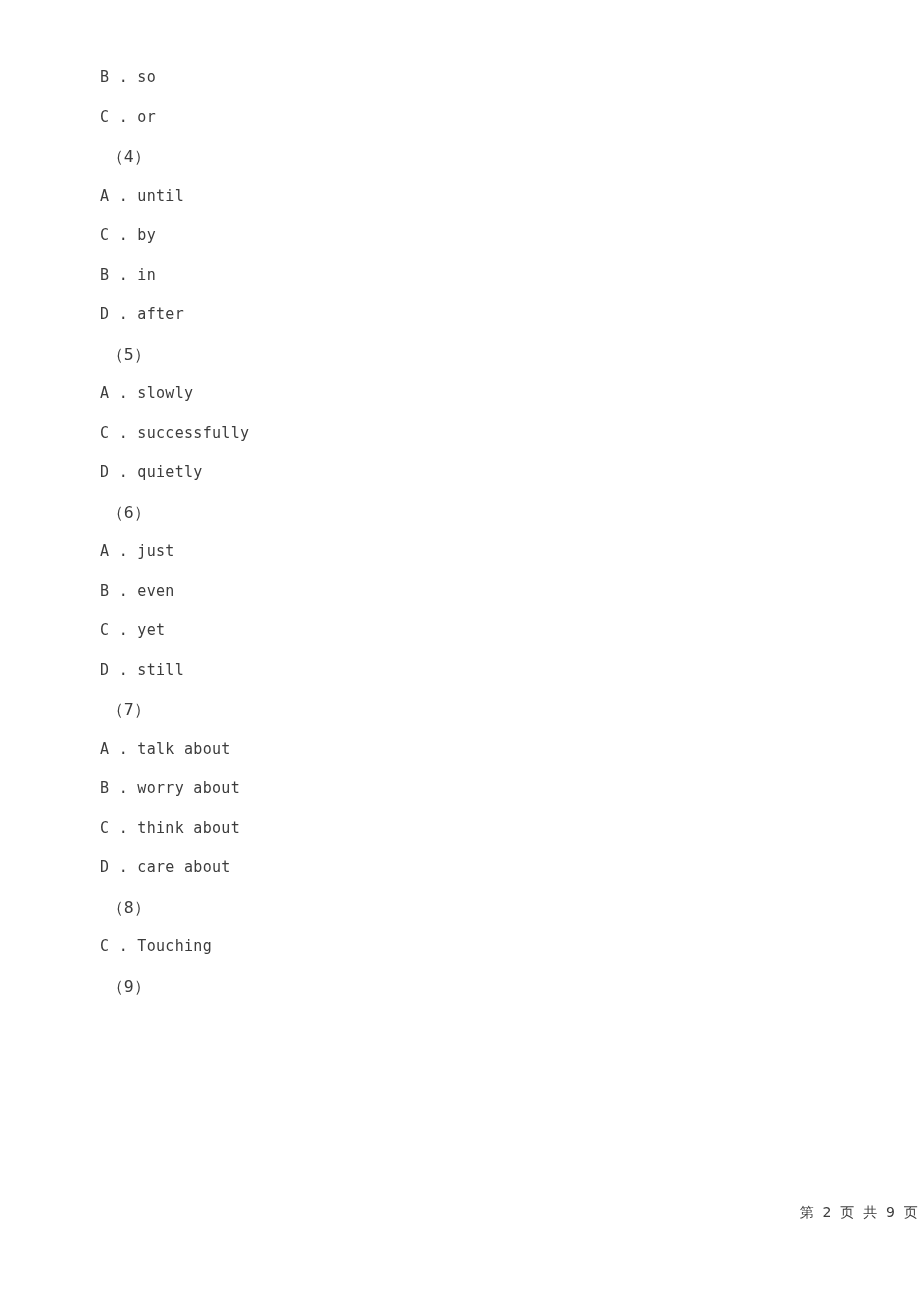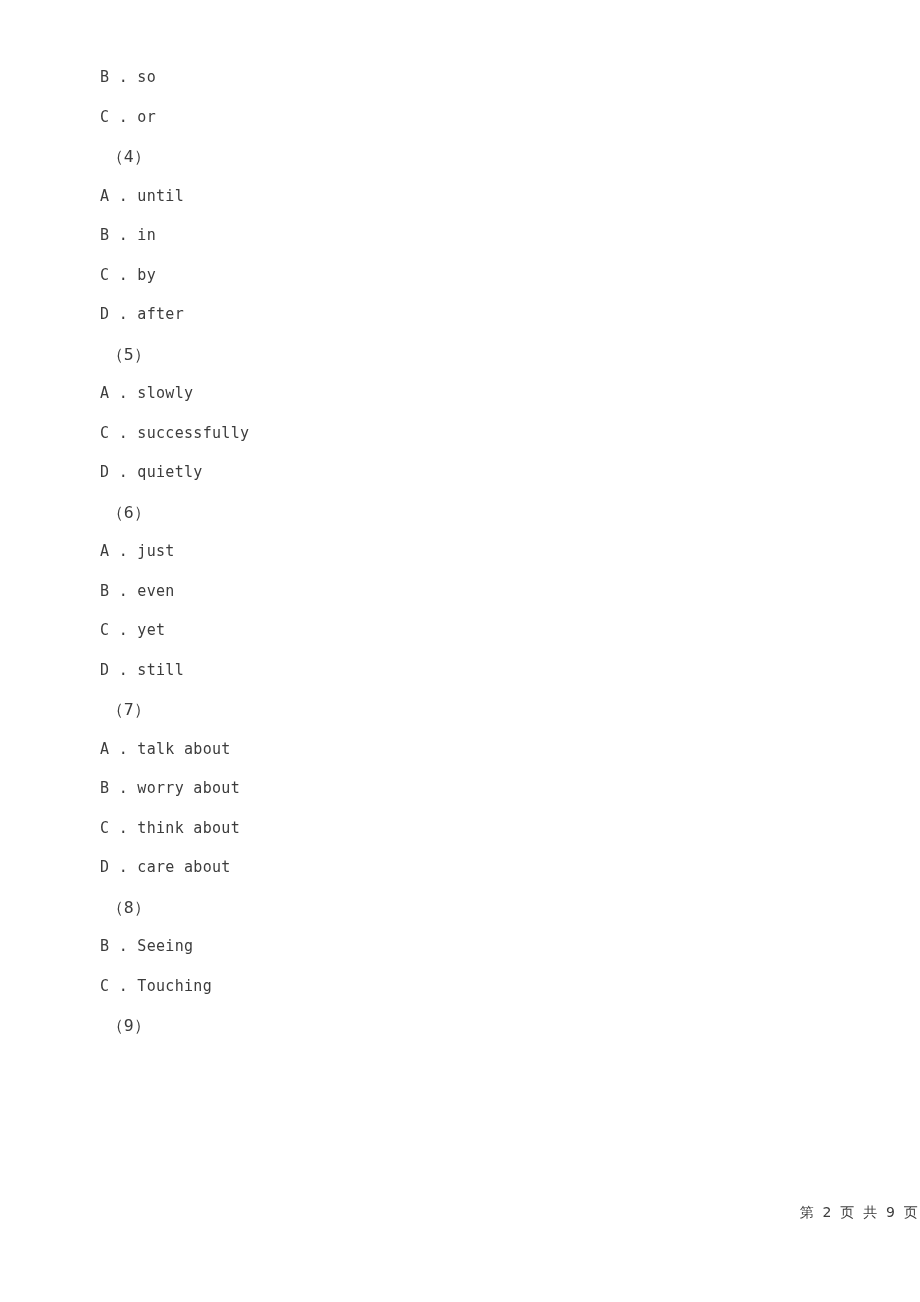--- a/index.html
+++ b/index.html
@@ -58,39 +58,38 @@
 </head>
 <body>
 
 <div class="page">
 
   <div class="content" id="lines-container">
       <div class="line option">B . so</div>
       <div class="line option">C . or</div>
       <div class="line qnum">（4）</div>
       <div class="line option">A . until</div>
+      <div class="line option">C . by</div>
       <div class="line option">B . in</div>
-      <div class="line option">C . by</div>
       <div class="line option">D . after</div>
       <div class="line qnum">（5）</div>
       <div class="line option">A . slowly</div>
       <div class="line option">C . successfully</div>
       <div class="line option">D . quietly</div>
       <div class="line qnum">（6）</div>
       <div class="line option">A . just</div>
       <div class="line option">B . even</div>
       <div class="line option">C . yet</div>
       <div class="line option">D . still</div>
       <div class="line qnum">（7）</div>
       <div class="line option">A . talk about</div>
       <div class="line option">B . worry about</div>
       <div class="line option">C . think about</div>
       <div class="line option">D . care about</div>
       <div class="line qnum">（8）</div>
-      <div class="line option">B . Seeing</div>
       <div class="line option">C . Touching</div>
       <div class="line qnum">（9）</div>
     </div>
 
   <div class="footer">
     <span class="fpad">第 2 页 共 9 页</span>
   </div>
 
 </div>
 

